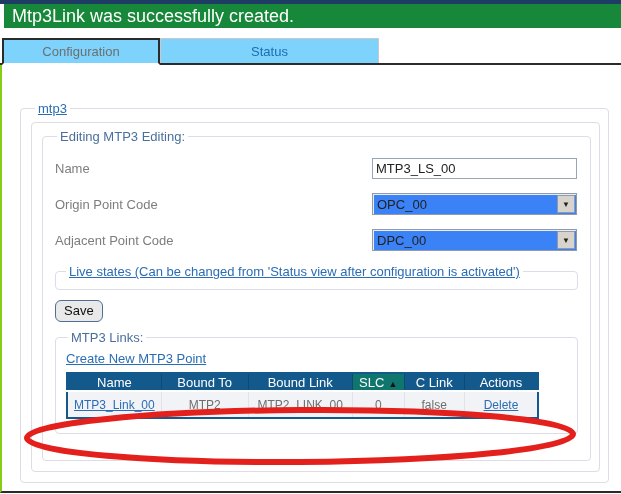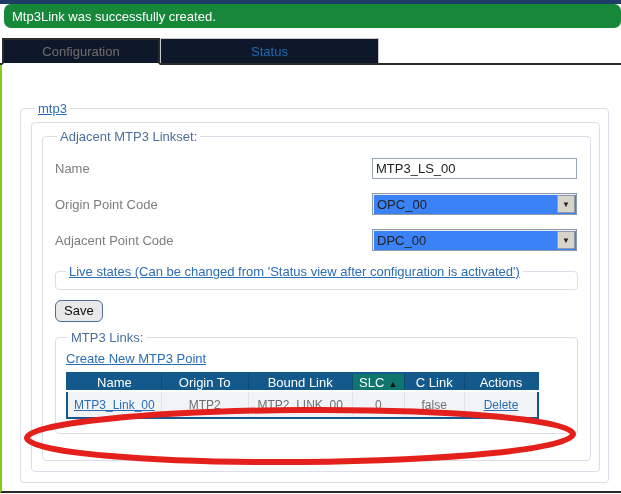--- a/index.html
+++ b/index.html
@@ -3,27 +3,27 @@
 <meta charset="utf-8">
 <style>
   * { box-sizing: border-box; margin: 0; padding: 0; }
   html,body { width:621px; height:494px; background:#ffffff; overflow:hidden;
     font-family:"Liberation Sans", sans-serif; }
   .page { position:relative; width:621px; height:494px; background:#fff; }
 
   
   .navy-strip { height:4px; background:#1e3c64; width:100%; }
   .banner { margin-left:4px; height:24px; background:#17873a; color:#fff;
-    font-size:13px; display:flex; align-items:center; padding-left:8px;border-radius:7px; }
+    font-size:18px; display:flex; align-items:center; padding-left:8px; }
 
   
   .tabbar { margin-top:8px; display:flex; align-items:flex-end; height:29px;
     border-bottom:2px solid #2b2b2b; padding-left:2px; }
   .tab { height:27px; display:flex; align-items:center; justify-content:center;
-    font-size:13px; background:#0f172a; cursor:pointer; }
+    font-size:13px; background:#7dd3fc; cursor:pointer; }
   .tab.active { width:158px; border:2px solid #2b2b2b; border-bottom:2px solid #fff;
     margin-bottom:-2px; color:#6e6e6e; z-index:2; }
   .tab.inactive { width:219px; border:1px solid #c9c9cd; border-bottom:none;
     color:#1f6cb0; height:25px; }
 
   
   .content { position:relative; height:428px; border-left:2px solid #84cc16;
     border-bottom:2px solid #2b2b2b; padding:36px 10px 0 18px; }
 
   fieldset { border:1px solid #dcdde6; border-radius:4px; }
@@ -92,21 +92,21 @@
   </div>
 
   <div class="content">
 
     <fieldset class="fs-mtp3">
       <legend><a>mtp3</a></legend>
 
       <fieldset class="fs-net">
 
         <fieldset class="fs-edit">
-          <legend><span class="legend-plain">Adjacent MTP3 Linkset:</span></legend>
+          <legend><span class="legend-plain">Editing MTP3 Editing:</span></legend>
 
           <div class="form-row">
             <span class="lbl">Name</span>
             <span class="ctl">
               <input class="txt-input" type="text" value="MTP3_LS_00" style="">
             </span>
           </div>
 
           <div class="form-row">
             <span class="lbl">Origin Point Code</span>
@@ -140,21 +140,21 @@
 
           <fieldset class="fs-links">
             <legend><span class="legend-plain">MTP3 Links:</span></legend>
 
             <a class="create-link">Create New MTP3 Point</a>
 
             <table class="links">
               <thead>
                 <tr>
                   <th style="width:88px"><span>Name</span></th>
-                  <th style="width:87px"><span>Origin To</span></th>
+                  <th style="width:87px"><span>Bound To</span></th>
                   <th style="width:104px"><span>Bound Link</span></th>
                   <th style="width:52px" class="sorted"><span>SLC</span><span class="arrow">▲</span></th>
                   <th style="width:60px"><span>C Link</span></th>
                   <th style="width:74px"><span>Actions</span></th>
                 </tr>
               </thead>
               <tbody>
                 <tr>
                   <td><a>MTP3_Link_00</a></td>
                   <td>MTP2</td>

